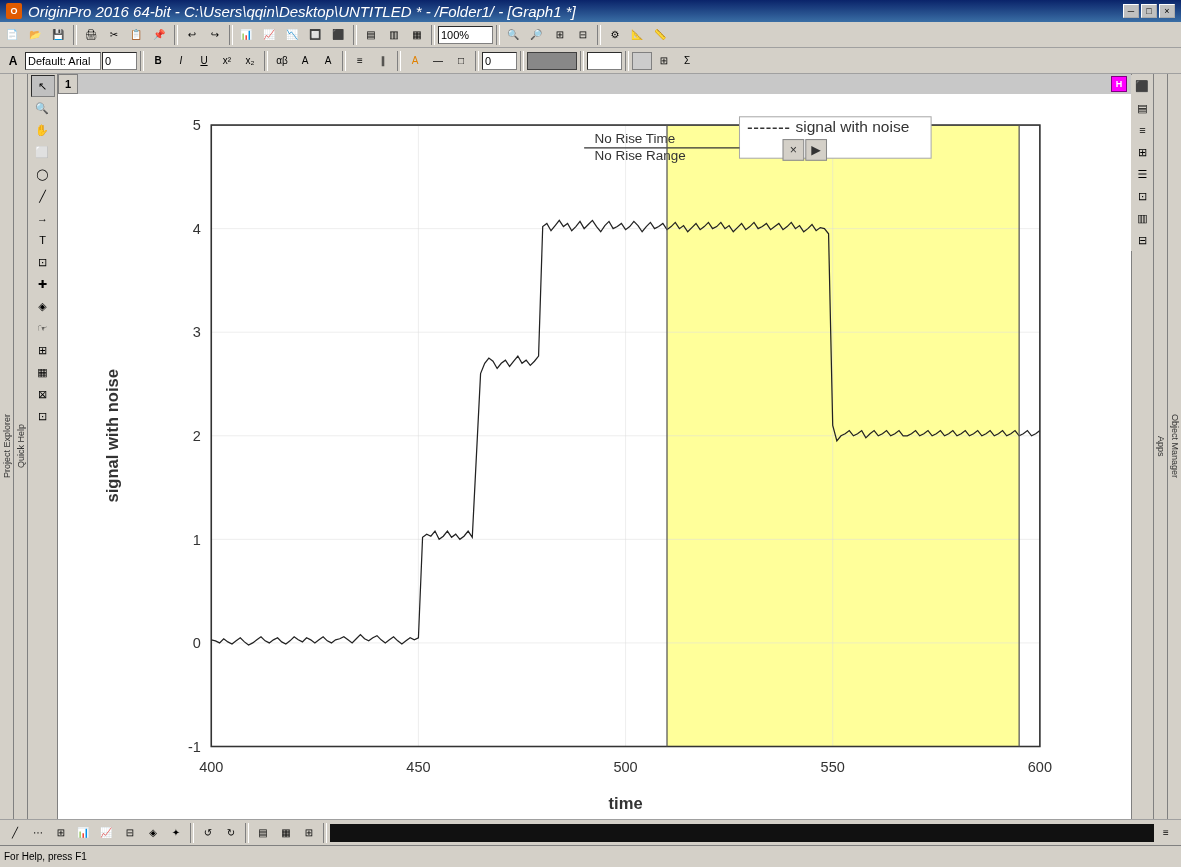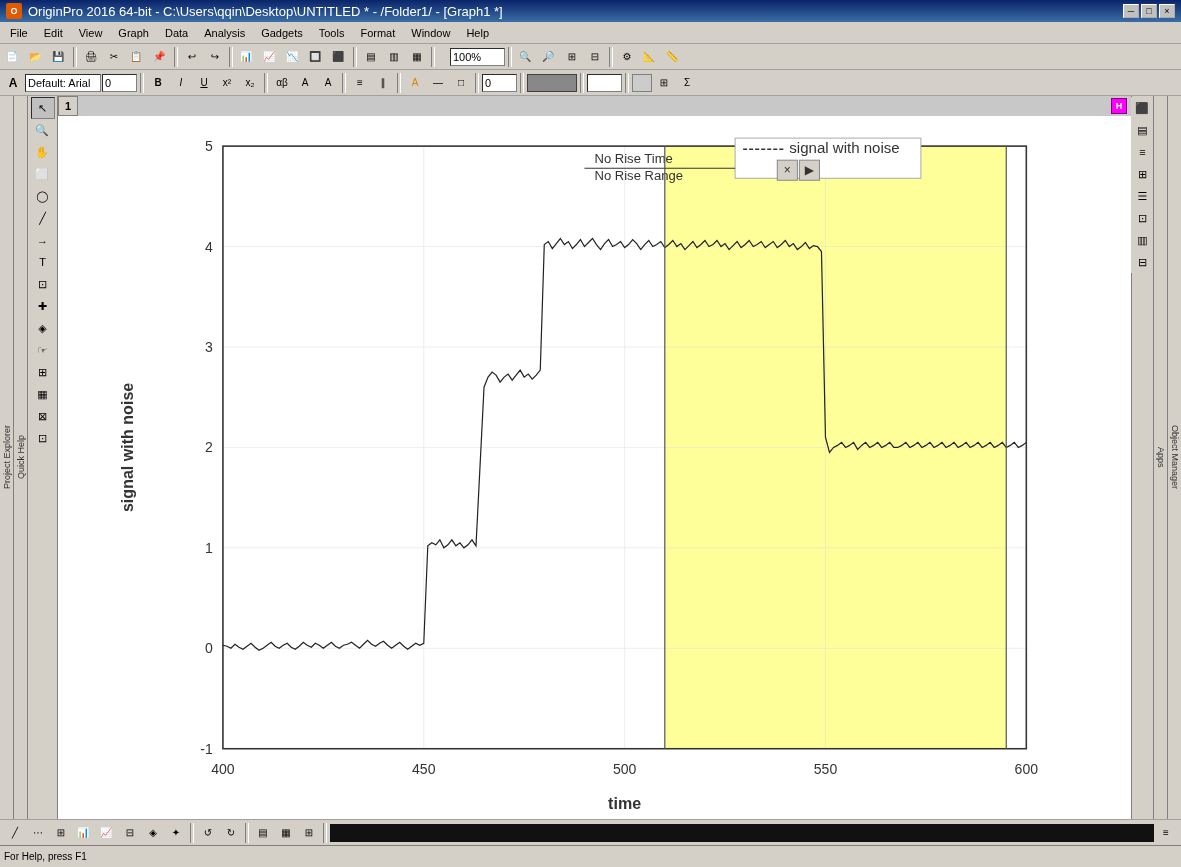--- a/index.html
+++ b/index.html
@@ -5,21 +5,21 @@
     * { margin: 0; padding: 0; box-sizing: border-box; }
     body { width: 1181px; height: 867px; overflow: hidden; background: #d4d0c8; font-family: Arial, sans-serif; font-size: 11px; }
 
     
     #titlebar {
       width: 100%; height: 22px; background: linear-gradient(to bottom, #0a246a, #3a6ea5);
       display: flex; align-items: center; justify-content: space-between; padding: 0 6px; color: white;
     }
     #titlebar-left { display: flex; align-items: center; gap: 6px; }
     #titlebar-logo { width: 16px; height: 16px; background: #e05a00; border-radius: 2px; display: flex; align-items: center; justify-content: center; color: white; font-size: 9px; font-weight: bold; }
-    #titlebar-text { font-size: 13px; color: white; }
+    #titlebar-text { font-size: 15px; color: white; font-style: italic; }
     #titlebar-controls { display: flex; gap: 2px; }
     .title-btn { width: 16px; height: 14px; background: #c0c0c0; border: 1px outset #fff; font-size: 9px; display: flex; align-items: center; justify-content: center; cursor: pointer; color: #000; }
 
     
     #menubar {
       width: 100%; height: 22px; background: #d4d0c8; display: flex; align-items: center; padding: 0 2px;
       border-bottom: 1px solid #a0a0a0;
     }
     .menu-item { padding: 2px 8px; font-size: 11px; cursor: pointer; color: #000; }
 
@@ -138,33 +138,20 @@
       <div id="titlebar-logo">O</div>
       <span id="titlebar-text">OriginPro 2016 64-bit - C:\Users\qqin\Desktop\UNTITLED * - /Folder1/ - [Graph1 *]</span>
     </div>
     <div id="titlebar-controls">
       <div class="title-btn">─</div>
       <div class="title-btn">□</div>
       <div class="title-btn">×</div>
     </div>
   </div>
 
-  <div id="menubar">
-    <div class="menu-item">File</div>
-    <div class="menu-item">Edit</div>
-    <div class="menu-item">View</div>
-    <div class="menu-item">Graph</div>
-    <div class="menu-item">Data</div>
-    <div class="menu-item">Analysis</div>
-    <div class="menu-item">Gadgets</div>
-    <div class="menu-item">Tools</div>
-    <div class="menu-item">Format</div>
-    <div class="menu-item">Window</div>
-    <div class="menu-item">Help</div>
-  </div>
 
   <div class="toolbar-row">
     <div class="tb-btn">📄</div>
     <div class="tb-btn">📂</div>
     <div class="tb-btn">💾</div>
     <div class="tb-separator"></div>
     <div class="tb-btn">🖨</div>
     <div class="tb-btn">✂</div>
     <div class="tb-btn">📋</div>
     <div class="tb-btn">📌</div>
@@ -175,21 +162,21 @@
     <div class="tb-btn">📊</div>
     <div class="tb-btn">📈</div>
     <div class="tb-btn">📉</div>
     <div class="tb-btn">🔲</div>
     <div class="tb-btn">⬛</div>
     <div class="tb-separator"></div>
     <div class="tb-btn">▤</div>
     <div class="tb-btn">▥</div>
     <div class="tb-btn">▦</div>
     <div class="tb-separator"></div>
-    <input class="tb-input" style="width: 55px; margin-left: 12px;" value="100%">
+    <input class="tb-input" style="width: 55px;" value="100%">
     <div class="tb-separator"></div>
     <div class="tb-btn">🔍</div>
     <div class="tb-btn">🔎</div>
     <div class="tb-btn">⊞</div>
     <div class="tb-btn">⊟</div>
     <div class="tb-separator"></div>
     <div class="tb-btn">⚙</div>
     <div class="tb-btn">📐</div>
     <div class="tb-btn">📏</div>
   </div>

